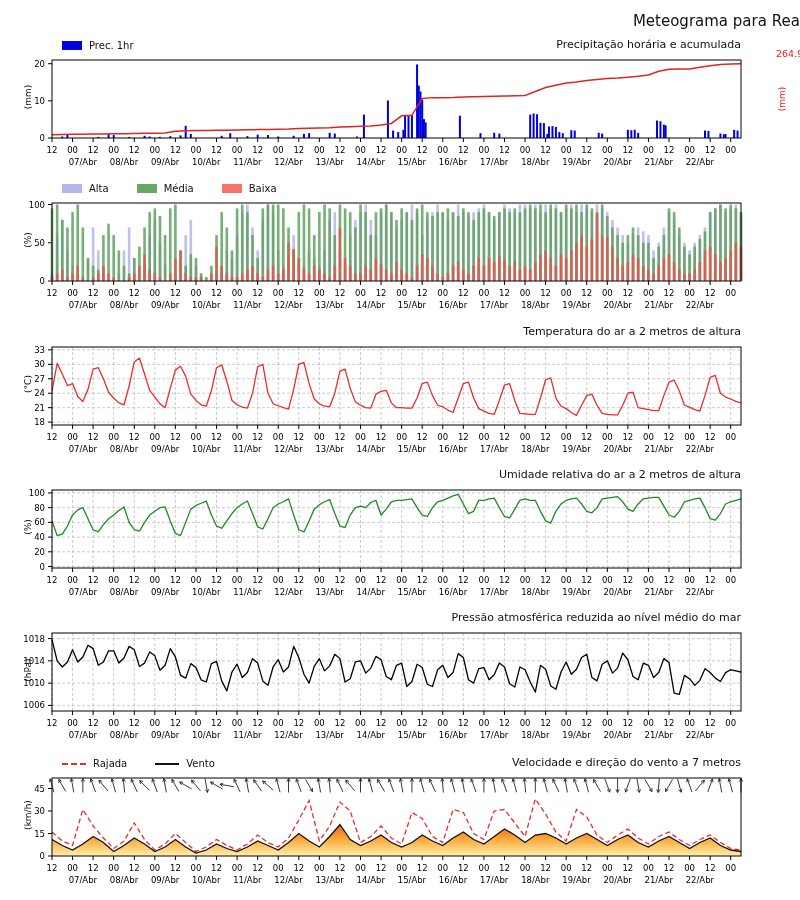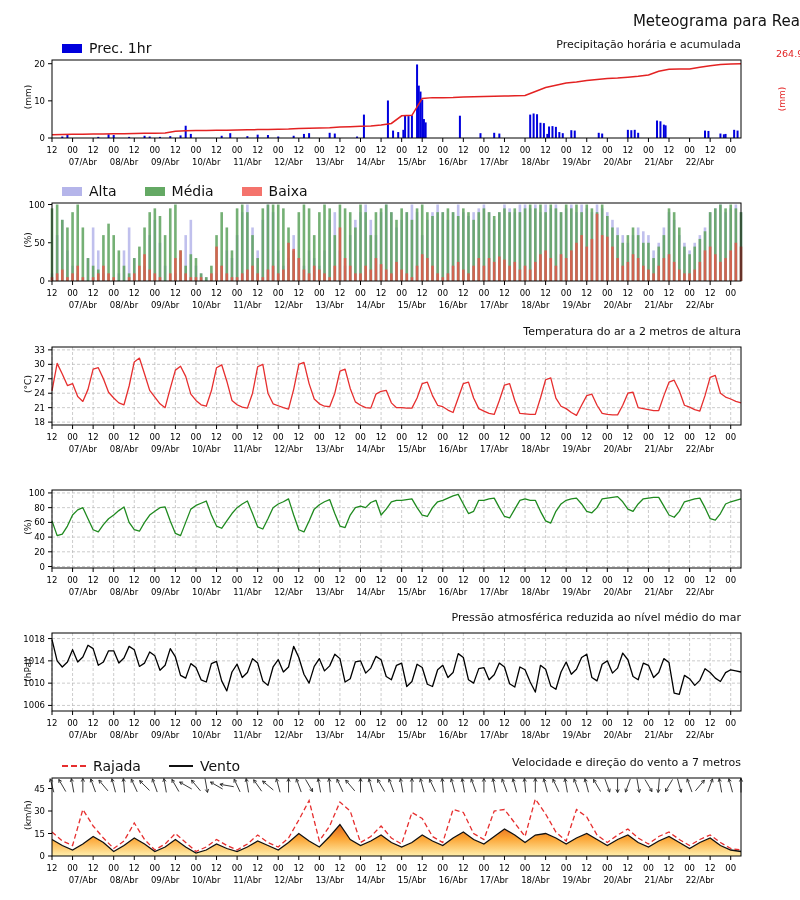--- a/index.html
+++ b/index.html
@@ -1,21 +1,21 @@
 <!DOCTYPE html>
 <html><head>
 <meta charset="utf-8">
 <style>
   html,body{margin:0;padding:0;background:#fff;}
   body{width:800px;height:900px;position:relative;font-family:"DejaVu Sans",sans-serif;color:#111;overflow:hidden;}
   .main-title{position:absolute;top:8px;left:0;width:800px;text-align:right;font-size:15px;font-weight:400;margin:4px;}
   .chart-block{position:absolute;left:0;width:800px;height:134px;}
   .chart-title{position:absolute;top:2px;left:52px;width:689px;text-align:right;font-size:11px;}
   .legend{position:absolute;top:4px;left:62px;display:flex;gap:28px;align-items:center;}
-  .legend-item{display:flex;align-items:center;gap:7px;font-size:14px;}
+  .legend-item{display:flex;align-items:center;gap:7px;font-size:10px;}
   .sw{width:20px;height:9px;display:inline-block;}
   .swline{width:24px;height:0;display:inline-block;}
   .ylabel{position:absolute;top:56px;left:-12px;width:80px;text-align:center;font-size:9px;transform:rotate(-90deg);}
   .rtotal{position:absolute;left:776px;top:12px;font-size:9.5px;color:#e32222;}
   .rylabel{position:absolute;left:742px;top:58px;width:80px;text-align:center;font-size:9px;color:#e32222;transform:rotate(-90deg);}
   svg.plot{position:absolute;top:20px;left:0;}
   svg text{font-family:"DejaVu Sans",sans-serif;}
 </style>
 </head>
 <body>
@@ -843,20 +843,21 @@
         <line x1="48" x2="52" y1="21.333333333333343" y2="21.333333333333343" stroke="#000" stroke-width="1"></line>
         <text x="45" y="24.333333333333343" font-size="8.5" text-anchor="end" fill="#000">30</text>
         <line x1="52" x2="741" y1="6.8888888888889" y2="6.8888888888889" stroke="#b5b5b5" stroke-width="0.7" stroke-dasharray="3,2"></line>
         <line x1="48" x2="52" y1="6.8888888888889" y2="6.8888888888889" stroke="#000" stroke-width="1"></line>
         <text x="45" y="9.8888888888889" font-size="8.5" text-anchor="end" fill="#000">33</text>
         <polyline points="52,47.81481481481482 57.14179104477612,20.370370370370374 62.28358208955224,30.962962962962962 67.42537313432835,42.518518518518505 72.56716417910448,40.59259259259259 77.7089552238806,53.59259259259259 82.8507462686567,58.407407407407405 87.99253731343283,46.37037037037037 93.13432835820896,26.148148148148152 98.27611940298507,24.703703703703702 103.41791044776119,35.77777777777778 108.55970149253731,49.25925925925926 113.70149253731343,55.03703703703704 118.84328358208955,59.85185185185185 123.98507462686567,61.777777777777764 129.12686567164178,43 134.26865671641792,18.92592592592593 139.41044776119404,15.074074074074076 144.55223880597015,30.962962962962962 149.69402985074626,47.33333333333333 154.83582089552237,54.074074074074076 159.97761194029852,60.81481481481481 165.11940298507463,64.66666666666666 170.26119402985074,45.407407407407405 175.40298507462686,27.111111111111107 180.544776119403,23.25925925925926 185.6865671641791,33.370370370370374 190.82835820895522,51.185185185185176 195.97014925373134,57.44444444444444 201.11194029850745,61.777777777777764 206.2537313432836,63.222222222222214 211.3955223880597,47.81481481481482 216.53731343283582,24.703703703703702 221.67910447761193,21.814814814814824 226.82089552238807,38.18518518518519 231.96268656716416,57.44444444444444 237.1044776119403,61.777777777777764 242.24626865671644,64.18518518518518 247.38805970149252,65.14814814814815 252.52985074626866,50.22222222222222 257.67164179104475,23.74074074074074 262.8134328358209,21.333333333333343 267.95522388059703,50.22222222222222 273.0970149253731,60.81481481481481 278.23880597014926,62.74074074074075 283.3805970149254,64.66666666666666 288.5223880597015,66.11111111111111 293.6641791044776,46.37037037037037 298.8059701492537,21.333333333333343 303.94776119402985,19.407407407407412 309.089552238806,40.59259259259259 314.2313432835821,55.99999999999999 319.3731343283582,60.81481481481481 324.5149253731343,63.222222222222214 329.65671641791045,63.7037037037037 334.7985074626866,50.22222222222222 339.94029850746267,28.07407407407407 345.0820895522388,26.148148148148152 350.2238805970149,45.407407407407405 355.36567164179104,58.888888888888886 360.5074626865672,62.25925925925925 365.64925373134326,64.66666666666666 370.7910447761194,65.14814814814815 375.93283582089555,51.185185185185176 381.07462686567163,48.296296296296305 386.2164179104478,47.33333333333333 391.35820895522386,59.85185185185185 396.5,64.66666666666666 401.64179104477614,64.66666666666666 406.7835820895523,65.14814814814815 411.9253731343283,65.14814814814815 417.06716417910445,55.03703703703704 422.2089552238806,40.59259259259259 427.35074626865674,39.148148148148145 432.4925373134329,52.62962962962963 437.6343283582089,62.25925925925925 442.77611940298505,63.7037037037037 447.9179104477612,67.07407407407408 453.05970149253733,69.48148148148148 458.20149253731347,55.03703703703704 463.3432835820895,40.59259259259259 468.48507462686564,39.148148148148145 473.6268656716418,55.03703703703704 478.7686567164179,65.62962962962962 483.91044776119406,68.03703703703702 489.0522388059702,70.44444444444443 494.19402985074623,71.40740740740739 499.3358208955224,57.44444444444444 504.4776119402985,42.03703703703704 509.61940298507466,40.59259259259259 514.7611940298508,57.44444444444444 519.9029850746268,70.44444444444443 525.044776119403,70.92592592592592 530.1865671641791,71.40740740740739 535.3283582089553,71.40740740740739 540.4701492537314,55.03703703703704 545.6119402985074,36.74074074074074 550.7537313432836,34.814814814814824 555.8955223880597,55.03703703703704 561.0373134328358,63.222222222222214 566.179104477612,65.62962962962962 571.320895522388,69.48148148148148 576.4626865671642,72.37037037037037 581.6044776119403,62.25925925925925 586.7462686567164,52.62962962962963 591.8880597014926,51.185185185185176 597.0298507462686,62.25925925925925 602.1716417910447,70.44444444444443 607.3134328358209,71.40740740740739 612.455223880597,71.88888888888889 617.5970149253732,71.88888888888889 622.7388059701492,62.25925925925925 627.8805970149253,50.22222222222222 633.0223880597015,49.25925925925926 638.1641791044776,64.66666666666666 643.3059701492538,65.62962962962962 648.4477611940298,66.59259259259258 653.5895522388059,67.55555555555556 658.7313432835821,67.55555555555556 663.8731343283582,52.62962962962963 669.0149253731344,39.148148148148145 674.1567164179105,37.22222222222222 679.2985074626865,47.81481481481482 684.4402985074627,62.25925925925925 689.5820895522388,64.18518518518518 694.723880597015,66.59259259259258 699.8656716417911,68.03703703703702 705.0074626865671,52.62962962962963 710.1492537313433,34.33333333333333 715.2910447761194,32.40740740740741 720.4328358208955,50.22222222222222 725.5746268656717,54.074074074074076 730.7164179104477,55.99999999999999 735.8582089552239,58.407407407407405 741,59.85185185185185" fill="none" stroke="#e62e2e" stroke-width="1.3" stroke-linejoin="round"></polyline>
         <rect x="52" y="4" width="689" height="78" fill="none" stroke="#000" stroke-width="1"></rect>
       </svg>
     </div>
     <div class="chart-block" style="top: 466px;">
+      <div class="chart-title">Umidade relativa do ar a 2 metros de altura</div>
       <div class="ylabel">(%)</div>
       <svg width="800" height="112" class="plot">
         <line x1="52" x2="52" y1="4" y2="82" stroke="#b5b5b5" stroke-width="0.7" stroke-dasharray="3,2"></line>
         <line x1="52" x2="52" y1="82" y2="86" stroke="#000" stroke-width="1"></line>
         <text x="52" y="97" font-size="8.5" text-anchor="middle" fill="#000">12</text>
         <line x1="72.56716417910448" x2="72.56716417910448" y1="4" y2="82" stroke="#b5b5b5" stroke-width="0.7" stroke-dasharray="3,2"></line>
         <line x1="72.56716417910448" x2="72.56716417910448" y1="82" y2="86" stroke="#000" stroke-width="1"></line>
         <text x="72.56716417910448" y="97" font-size="8.5" text-anchor="middle" fill="#000">00</text>
         <line x1="93.13432835820896" x2="93.13432835820896" y1="4" y2="82" stroke="#b5b5b5" stroke-width="0.7" stroke-dasharray="3,2"></line>
         <line x1="93.13432835820896" x2="93.13432835820896" y1="82" y2="86" stroke="#000" stroke-width="1"></line>

